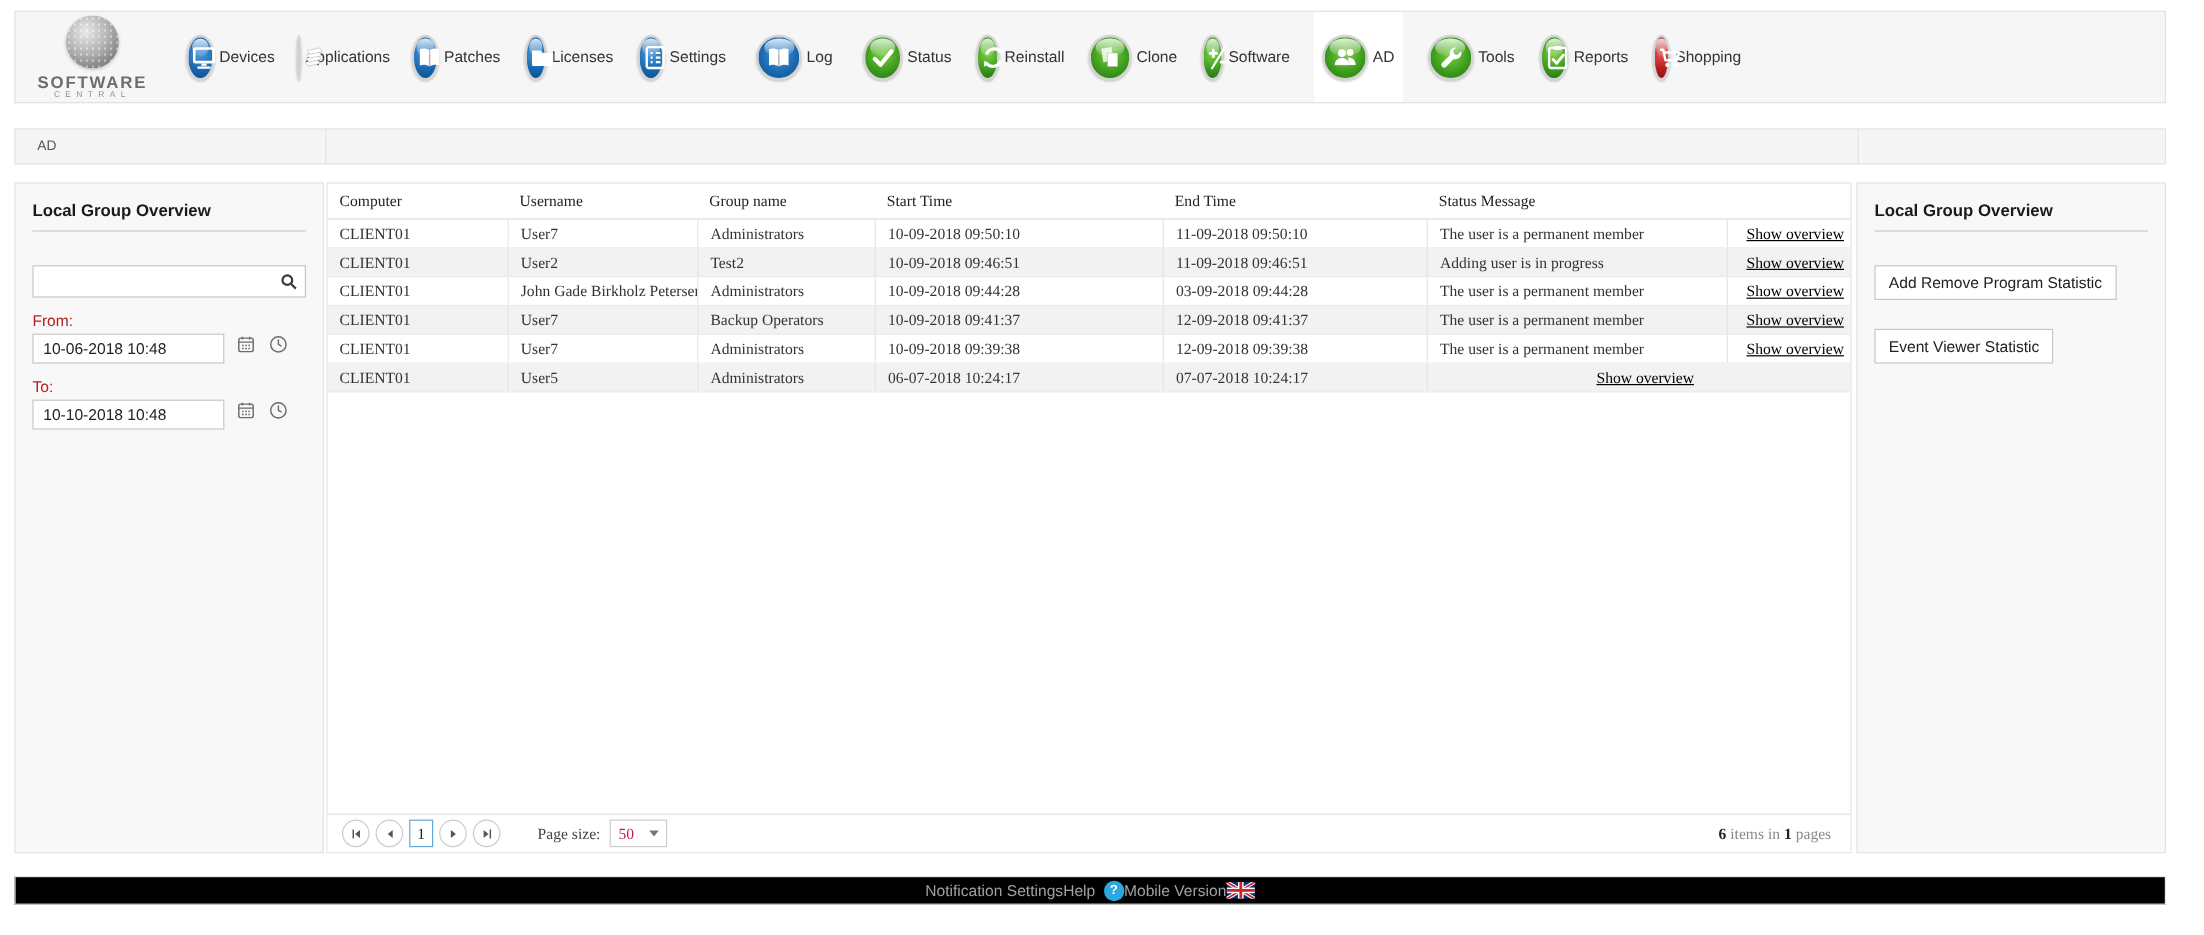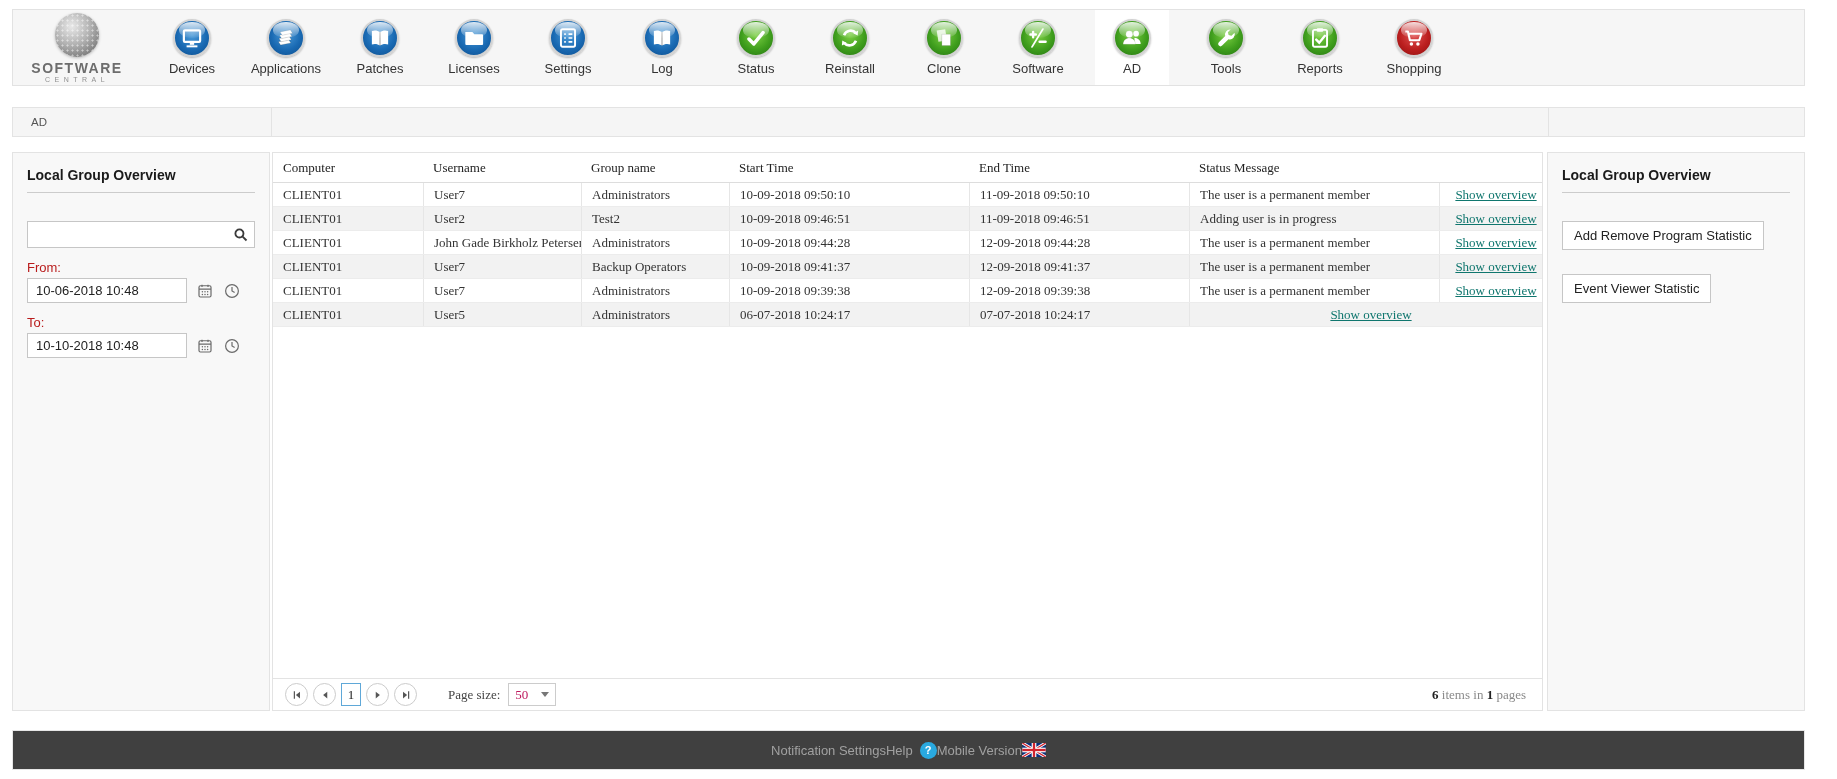--- a/index.html
+++ b/index.html
@@ -10,21 +10,21 @@
   .toolbar { position:absolute; left:12px; top:9px; width:1793px; height:77px;
              background:#f6f6f6; border:1px solid #e2e2e2; display:flex; align-items:center;gap:20px; }
   .logo { display:flex; flex-direction:column; align-items:center; justify-content:center;
           width:116px; height:100%; margin-left:6px; cursor:pointer; }
   .logo-sphere { width:44px; height:44px; border-radius:50%;
     background-image: radial-gradient(rgba(255,255,255,.5) .8px, transparent 1.3px),
       radial-gradient(circle at 38% 30%, #e8e8e8, #b2b2b2 45%, #848484 75%, #6a6a6a);
     background-size:5px 5px, 100% 100%; box-shadow:0 1px 3px rgba(0,0,0,.25); }
   .logo-top { font-weight:bold; font-size:14px; letter-spacing:1.5px; color:#6d6d6d; margin-top:3px; }
   .logo-bottom { font-size:7px; letter-spacing:4.5px; color:#909090; }
-  .tb-item { width:74px; height:100%; display:flex; flex-direction:column; align-items:center;
+  .tb-item { width:74px; height:100%; display:flex; flex-direction:row; align-items:center;
              justify-content:center; gap:4px; cursor:pointer; }
   .tb-item.active { background:#fff; }
   .tb-label { font-size:13px; color:#333; }
   .orb { width:38px; height:38px; border-radius:50%; position:relative;
          border:2px solid #d2d2d2; box-shadow:0 1px 2px rgba(0,0,0,.25); }
   .orb::after { content:""; position:absolute; left:13%; right:13%; top:4%; height:46%;
          border-radius:50%; background:linear-gradient(rgba(255,255,255,.85), rgba(255,255,255,.05)); }
   .orb svg { position:absolute; inset:0; margin:auto; width:26px; height:26px; }
   .orb.blue  { background:radial-gradient(circle at 50% 42%, #4a9ad8 0%, #1a6ab3 55%, #0b4c8c 100%); }
   .orb.green { background:radial-gradient(circle at 50% 42%, #7ccf43 0%, #3f9e1d 55%, #237311 100%); }
@@ -41,21 +41,21 @@
   
   .panel-title { font-size:14px; font-weight:bold; color:#1a1a1a; padding-bottom:9px;
                  border-bottom:1px solid #ccc; }
   .left-panel { position:absolute; left:12px; top:152px; width:258px; height:559px;
                 background:#f8f8f8; border:1px solid #e3e3e3; padding:14px; }
   .search-wrap { position:relative; margin-top:28px; }
   .search-input { width:100%; height:27px; border:1px solid #c6c6c6; background:#fff;
                   padding:0 30px 0 8px; font-size:13px; font-family:inherit; }
   .search-icon { position:absolute; right:6px; top:5px; width:17px; height:17px; cursor:pointer; }
   .field-label { font-size:13px; color:#b91c1c; margin-top:12px; margin-bottom:3px; }
-  .date-row { display:flex; align-items:center; gap:9px; }
+  .date-row { display:flex; gap:9px; }
   .date-input { width:160px; height:25px; border:1px solid #c6c6c6; background:#fff;
                 padding:0 8px; font-size:13px; font-family:inherit; color:#222; }
   .mini-ico { width:18px; height:18px; cursor:pointer; }
 
   .right-panel { position:absolute; left:1547px; top:152px; width:258px; height:559px;
                  background:#f8f8f8; border:1px solid #e3e3e3; padding:14px; }
   .rp-btn { display:inline-block; background:#fff; border:1px solid #c6c6c6; color:#222;
             font-size:13px; font-family:inherit; padding:6px 11px; cursor:pointer; }
   .rp-btn.first { margin-top:28px; }
   .rp-btn.second { margin-top:24px;text-align:right; }
@@ -67,41 +67,41 @@
            font-size:13px; color:#222; flex:0 0 auto; }
   .th { padding-left:10px; cursor:pointer; }
   .tr { display:flex; height:24px; line-height:23px; font-size:13px; color:#333;
         border-bottom:1px solid #ececec; cursor:pointer; }
   .tr.alt { background:#f2f2f2; }
   .td { padding-left:10px; overflow:hidden; white-space:nowrap; }
   .td + .td { border-left:1px solid #e6e6e6; }
   .c-computer{ width:150px; } .c-username{ width:158px; } .c-group{ width:148px; }
   .c-start{ width:240px; } .c-end{ width:220px; } .c-status{ width:250px; }
   .c-action{ flex:1; text-align:center; }
-  .link { color:#0f766e; text-decoration:underline; cursor:pointer; }
+  .link { color:#000000; text-decoration:underline; cursor:pointer; }
   .tbody-spacer { flex:1 1 auto; }
 
   
   .pagination { flex:0 0 auto; height:32px; border-top:1px solid #e3e3e3; display:flex;
                 align-items:center; padding:0 12px; font-size:13px; color:#444; background:#fff; }
   .pg-btn { width:23px; height:23px; border:1px solid #ccc; border-radius:50%; background:#fff;
             display:flex; align-items:center; justify-content:center; margin-right:5px; cursor:pointer; }
   .pg-btn svg { width:12px; height:12px; }
   .pg-current { width:20px; height:23px; border:1px solid #5fa8d8; background:#fff; color:#222;
                 display:flex; align-items:center; justify-content:center; margin-right:5px; cursor:pointer; }
   .pg-size-label { margin-left:26px; margin-right:8px; color:#444; }
   .pg-select { width:48px; height:23px; border:1px solid #ccc; background:#fff; display:flex;
                align-items:center; justify-content:space-between; padding:0 6px; cursor:pointer; color:#be185d; }
   .caret { width:0; height:0; border-left:4px solid transparent; border-right:4px solid transparent;
            border-top:5px solid #777; }
   .pg-summary { margin-left:auto; color:#8a8a8a; padding-right:4px; }
   .pg-summary b { color:#222; font-weight:bold; }
 
   
-  .footer { position:absolute; left:12px; top:730px; width:1793px; height:40px; background:#404040;
+  .footer { position:absolute; left:12px; top:730px; width:1793px; height:24px; background:#000000;
             border:1px solid #e6e6e6; display:flex; align-items:center; justify-content:center;
             font-size:13px; color:#a0a0a0; }
   .ft-link { cursor:pointer; display:flex; align-items:center; gap:7px; }
   .help-badge { width:17px; height:17px; border-radius:50%; background:#29a9e0; color:#fff;
                 font-size:11px; font-weight:bold; display:flex; align-items:center; justify-content:center; }
   .flag { width:24px; height:14px; cursor:pointer; display:block; }
 </style>
 </head>
 <body>
 
@@ -335,21 +335,21 @@
     <div class="td c-start">10-09-2018 09:46:51</div>
     <div class="td c-end">11-09-2018 09:46:51</div>
     <div class="td c-status">Adding user is in progress</div>
     <div class="td c-action"><span class="link">Show overview</span></div>
   </div>
   <div class="tr">
     <div class="td c-computer">CLIENT01</div>
     <div class="td c-username">John Gade Birkholz Petersen</div>
     <div class="td c-group">Administrators</div>
     <div class="td c-start">10-09-2018 09:44:28</div>
-    <div class="td c-end">12-09-2018 09:44:28</div>
+    <div class="td c-end">03-09-2018 09:44:28</div>
     <div class="td c-status">The user is a permanent member</div>
     <div class="td c-action"><span class="link">Show overview</span></div>
   </div>
   <div class="tr alt">
     <div class="td c-computer">CLIENT01</div>
     <div class="td c-username">User7</div>
     <div class="td c-group">Backup Operators</div>
     <div class="td c-start">10-09-2018 09:41:37</div>
     <div class="td c-end">12-09-2018 09:41:37</div>
     <div class="td c-status">The user is a permanent member</div>

